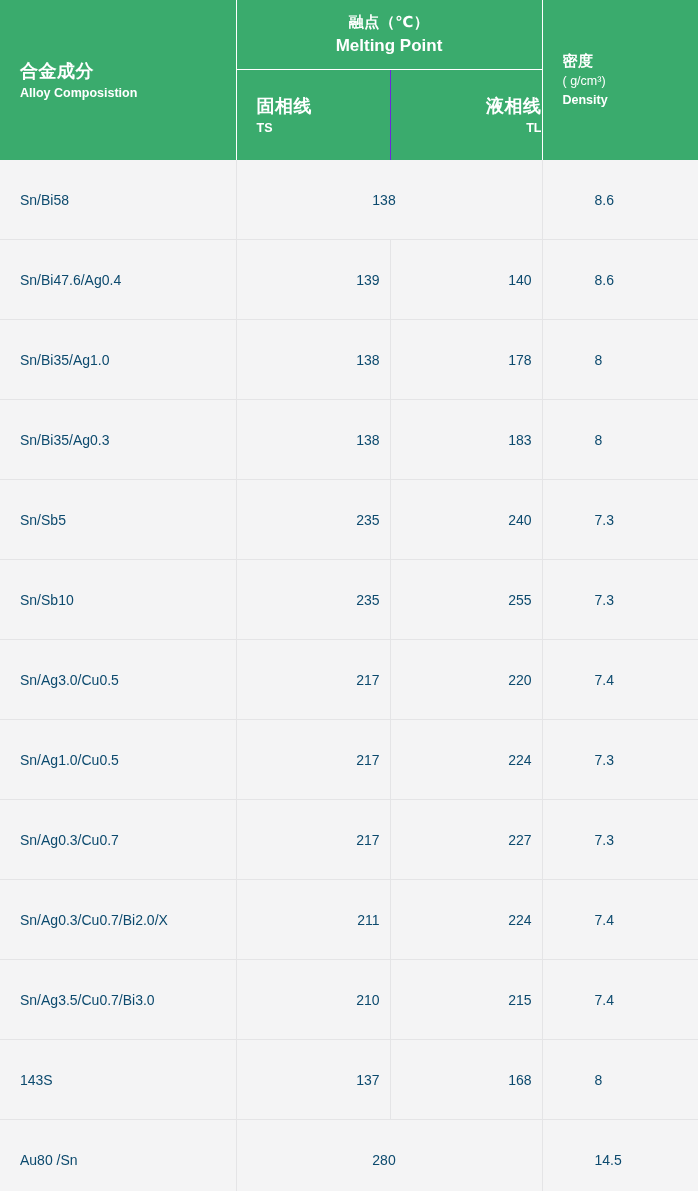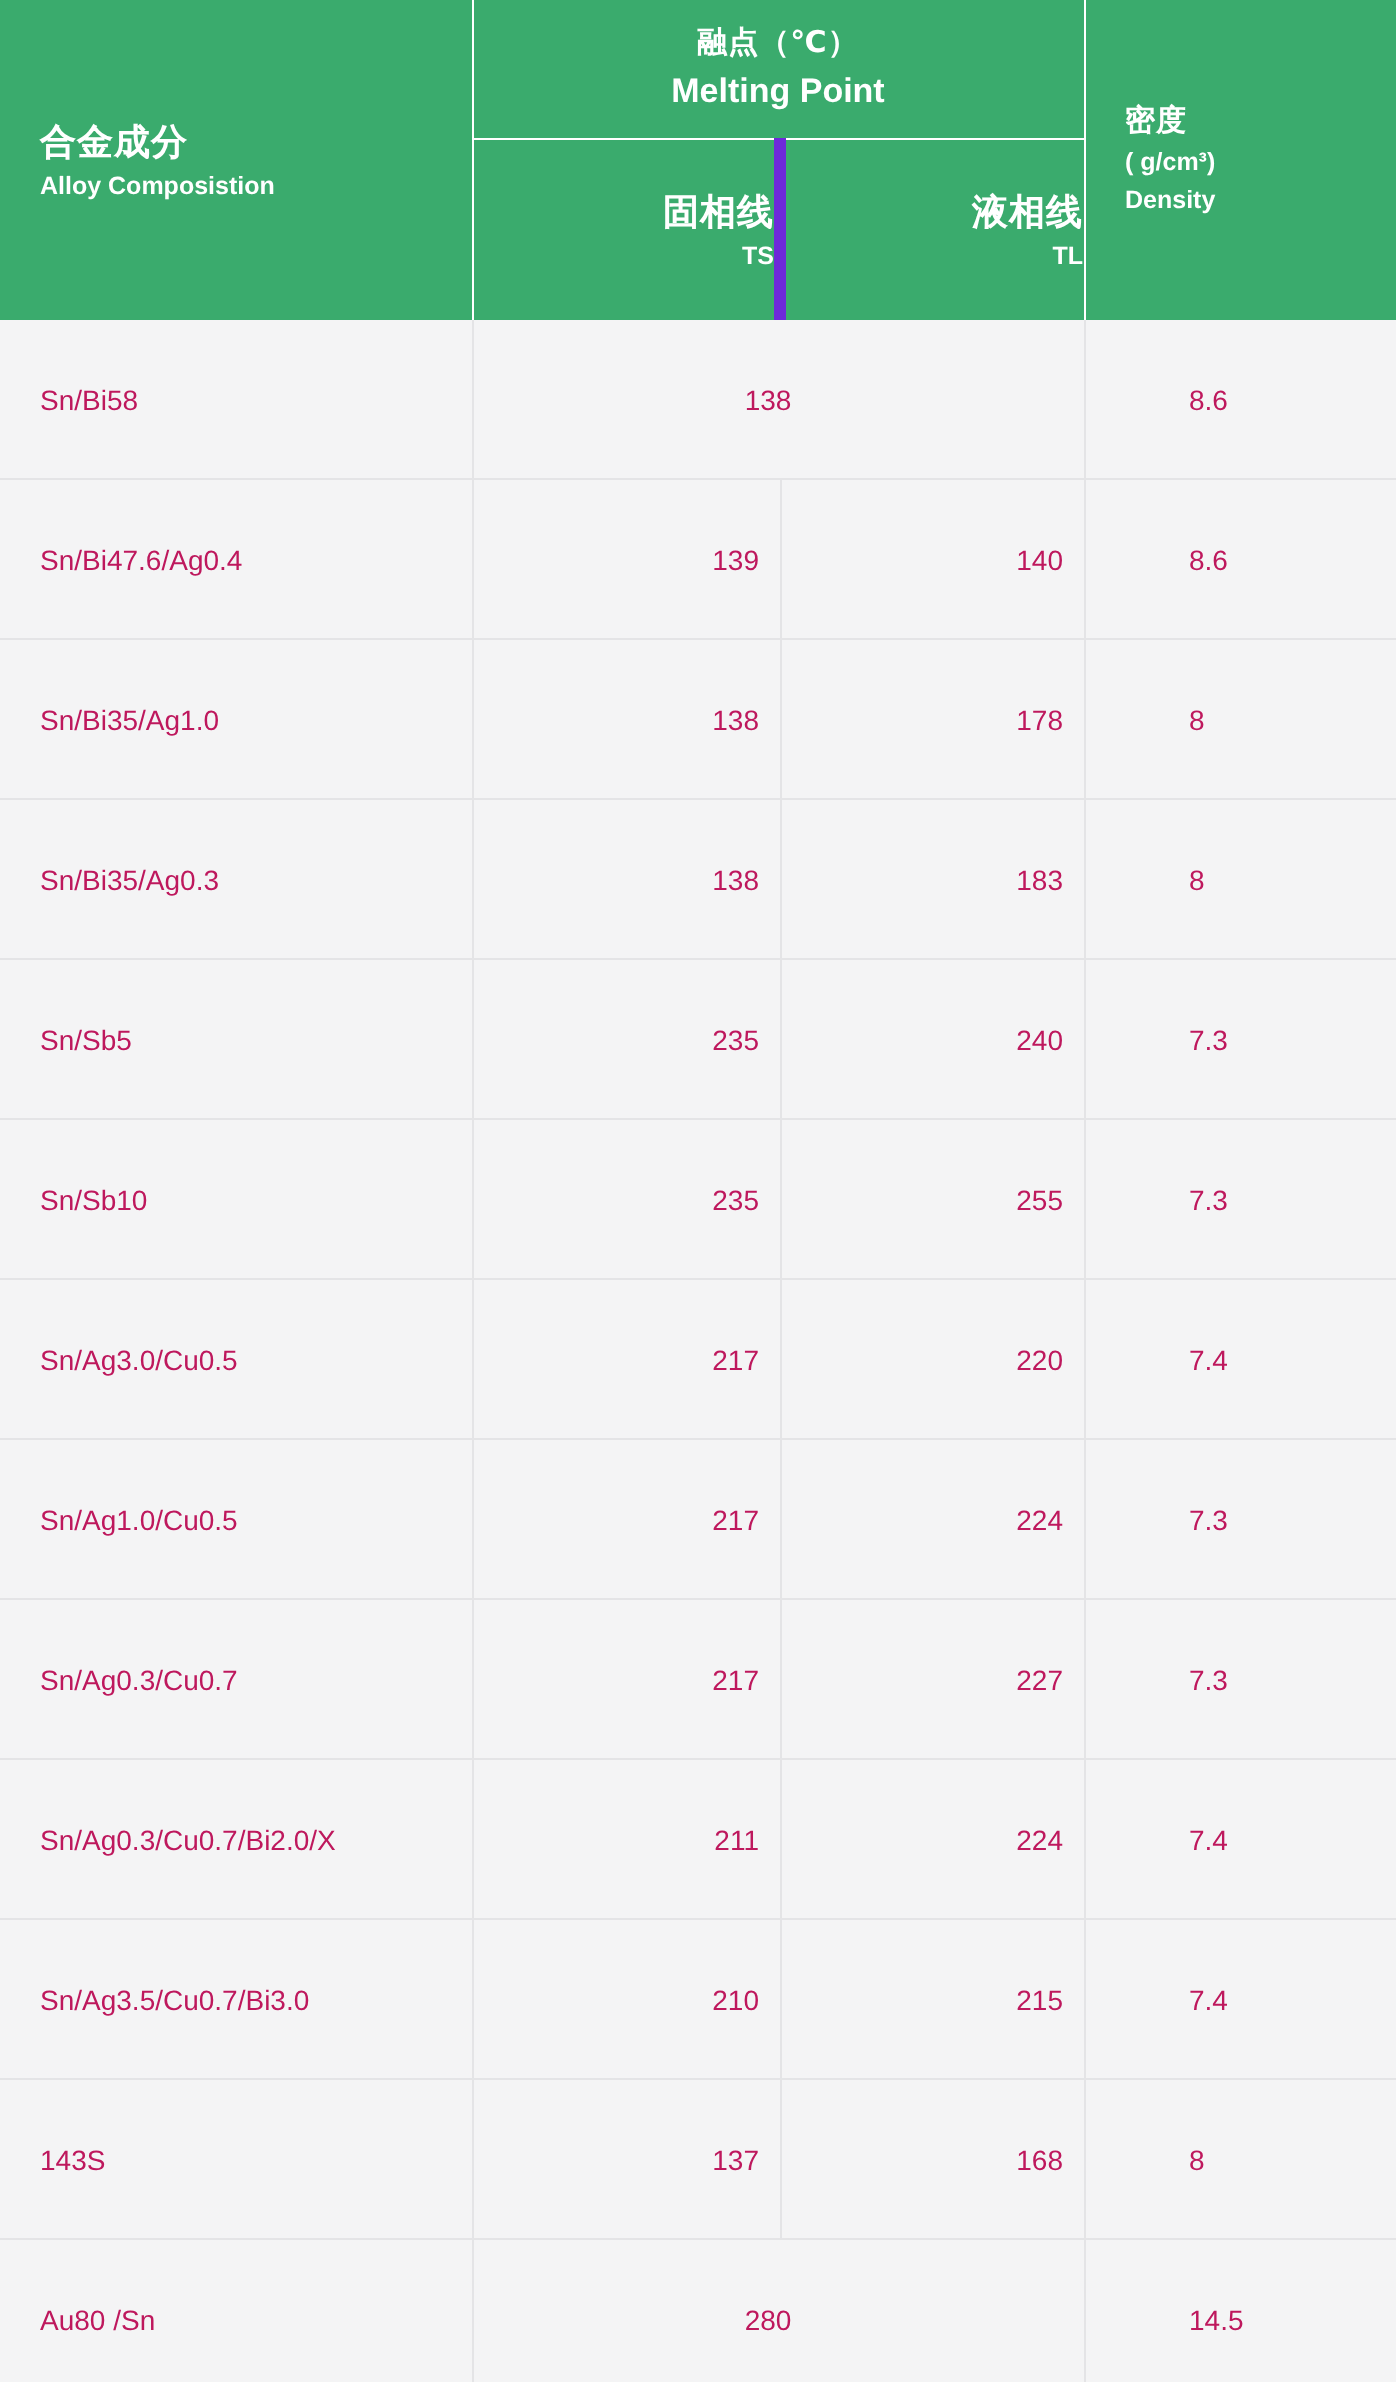--- a/index.html
+++ b/index.html
@@ -41,22 +41,21 @@
     text-align: center;
     padding-left: 0;
     border-right: 1px solid #ffffff;
     border-bottom: 1px solid #ffffff;
   }
   th.hdr-density {
     height: 160px;
   }
   th.hdr-ts {
     height: 79px;
-    border-right: 6px solid #6d28d9;
-    text-align: right;
+    border-right: 1px solid #6d28d9;
   }
   th.hdr-tl {
     height: 79px;
     border-right: 1px solid #ffffff;
     text-align: right;
   }
 
   .cn {
     display: block;
     font-size: 18px;
@@ -69,27 +68,27 @@
     line-height: 1.5;
     font-weight: bold;
   }
   .hdr-melt .cn { font-size: 15px; }
   .hdr-melt .en { font-size: 17px; }
   .hdr-density .cn { font-size: 15px; }
   .hdr-density .unit {
     display: block;
     font-size: 12.5px;
     line-height: 1.55;
-    font-weight: bold;
+    font-weight: normal;
   }
   .hdr-density .en { line-height: 1.55; }
 
   tbody td {
     background: #f4f4f5;
-    color: #be185d;
+    color: #0c4a6e;
     font-size: 14px;
     height: 79px;
     border-bottom: 1px solid #e4e4e6;
     border-right: 1px solid #e4e4e6;
     padding: 0 10px;
     vertical-align: middle;
     font-weight: normal;
   }
   tbody td.cell-alloy {
     padding-left: 20px;

